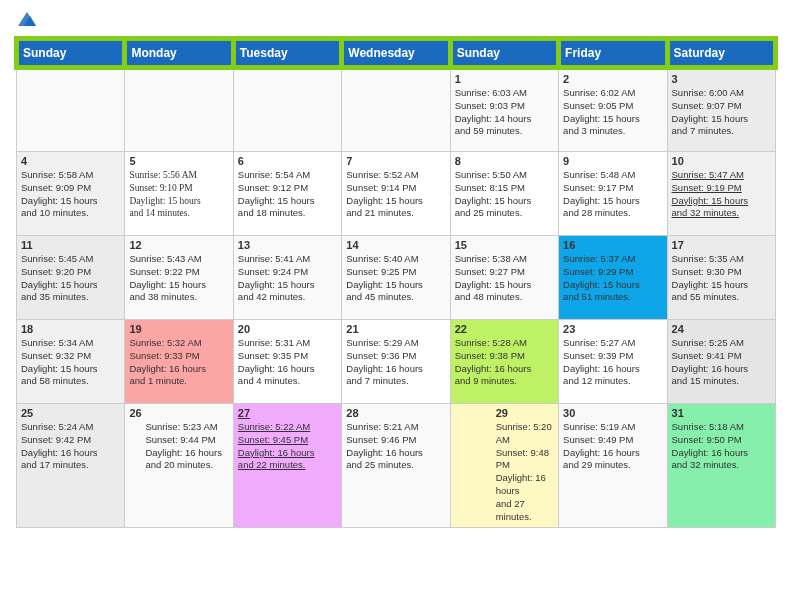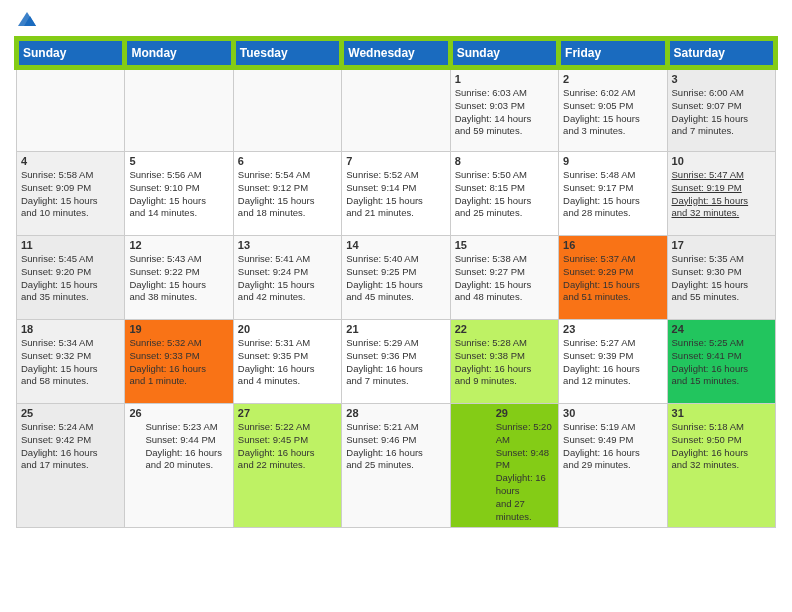--- a/index.html
+++ b/index.html
@@ -166,21 +166,21 @@
         <tr>
           <td style="background: rgb(240, 240, 240);">
             <div class="day-number">4</div>
             <div class="day-info" style="white-space: pre-line;">Sunrise: 5:58 AM
 Sunset: 9:09 PM
 Daylight: 15 hours
 and 10 minutes.</div>
           </td>
           <td style="background: rgb(255, 255, 255);">
             <div class="day-number">5</div>
-            <div class="day-info" style="white-space: pre-line;">Sunrise: 5:56 AM
+            <div class="day-info" style="white-space: pre-line; font-family: Liberation Serif, serif;">Sunrise: 5:56 AM
 Sunset: 9:10 PM
 Daylight: 15 hours
 and 14 minutes.</div>
           </td>
           <td style="background: rgb(255, 255, 255);">
             <div class="day-number">6</div>
             <div class="day-info" style="white-space: pre-line;">Sunrise: 5:54 AM
 Sunset: 9:12 PM
 Daylight: 15 hours
 and 18 minutes.</div>
@@ -243,21 +243,21 @@
 Daylight: 15 hours
 and 45 minutes.</div>
           </td>
           <td style="background: rgb(249, 249, 249);">
             <div class="day-number">15</div>
             <div class="day-info" style="white-space: pre-line;">Sunrise: 5:38 AM
 Sunset: 9:27 PM
 Daylight: 15 hours
 and 48 minutes.</div>
           </td>
-          <td style="background: #f97316;">
+          <td style="background: #0ea5e9;">
             <div class="day-number">16</div>
             <div class="day-info" style="white-space: pre-line;">Sunrise: 5:37 AM
 Sunset: 9:29 PM
 Daylight: 15 hours
 and 51 minutes.</div>
           </td>
           <td style="background: rgb(235, 235, 235);">
             <div class="day-number">17</div>
             <div class="day-info" style="white-space: pre-line;">Sunrise: 5:35 AM
 Sunset: 9:30 PM
@@ -266,21 +266,21 @@
           </td>
         </tr>
         <tr>
           <td style="background: rgb(240, 240, 240);">
             <div class="day-number">18</div>
             <div class="day-info" style="white-space: pre-line;">Sunrise: 5:34 AM
 Sunset: 9:32 PM
 Daylight: 15 hours
 and 58 minutes.</div>
           </td>
-          <td style="background: #f97316;">
+          <td style="background: #fca5a5;">
             <div class="day-number">19</div>
             <div class="day-info" style="white-space: pre-line;">Sunrise: 5:32 AM
 Sunset: 9:33 PM
 Daylight: 16 hours
 and 1 minute.</div>
           </td>
           <td style="background: rgb(255, 255, 255);">
             <div class="day-number">20</div>
             <div class="day-info" style="white-space: pre-line;">Sunrise: 5:31 AM
 Sunset: 9:35 PM
@@ -301,21 +301,21 @@
 Daylight: 16 hours
 and 9 minutes.</div>
           </td>
           <td style="background: rgb(255, 255, 255);">
             <div class="day-number">23</div>
             <div class="day-info" style="white-space: pre-line;">Sunrise: 5:27 AM
 Sunset: 9:39 PM
 Daylight: 16 hours
 and 12 minutes.</div>
           </td>
-          <td style="background: #22c55e;">
+          <td style="background: #e5e5e5;">
             <div class="day-number">24</div>
             <div class="day-info" style="white-space: pre-line;">Sunrise: 5:25 AM
 Sunset: 9:41 PM
 Daylight: 16 hours
 and 15 minutes.</div>
           </td>
         </tr>
         <tr>
           <td style="background: rgb(235, 235, 235);">
             <div class="day-number">25</div>
@@ -324,49 +324,49 @@
 Daylight: 16 hours
 and 17 minutes.</div>
           </td>
           <td style="background: rgb(249, 249, 249);">
             <div class="day-number">26</div>
             <div class="day-info" style="white-space: pre-line; margin-left: 16px;">Sunrise: 5:23 AM
 Sunset: 9:44 PM
 Daylight: 16 hours
 and 20 minutes.</div>
           </td>
-          <td style="background: #bef264;">
+          <td style="background: #f0abfc; text-decoration: underline;">
             <div class="day-number">27</div>
             <div class="day-info" style="white-space: pre-line;">Sunrise: 5:22 AM
 Sunset: 9:45 PM
 Daylight: 16 hours
 and 22 minutes.</div>
           </td>
           <td style="background: rgb(249, 249, 249);">
             <div class="day-number">28</div>
             <div class="day-info" style="white-space: pre-line;">Sunrise: 5:21 AM
 Sunset: 9:46 PM
 Daylight: 16 hours
 and 25 minutes.</div>
           </td>
-          <td style="background: #84cc16; padding-left: 45px;">
+          <td style="background: #fef9c3; padding-left: 45px;">
             <div class="day-number">29</div>
             <div class="day-info" style="white-space: pre-line;">Sunrise: 5:20 AM
 Sunset: 9:48 PM
 Daylight: 16 hours
 and 27 minutes.</div>
           </td>
           <td style="background: rgb(249, 249, 249); margin-left: 44px;">
             <div class="day-number">30</div>
             <div class="day-info" style="white-space: pre-line;">Sunrise: 5:19 AM
 Sunset: 9:49 PM
 Daylight: 16 hours
 and 29 minutes.</div>
           </td>
-          <td style="background: #bef264;">
+          <td style="background: #86efac;">
             <div class="day-number">31</div>
             <div class="day-info" style="white-space: pre-line;">Sunrise: 5:18 AM
 Sunset: 9:50 PM
 Daylight: 16 hours
 and 32 minutes.</div>
           </td>
         </tr>
       </tbody>
   </table>
 </div>

